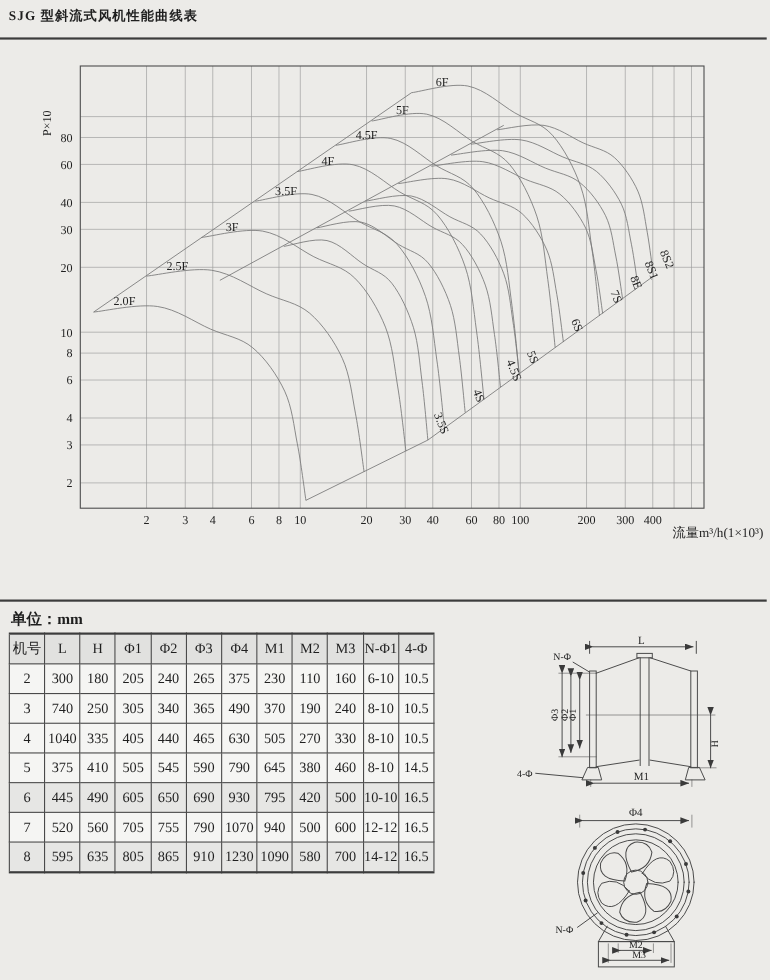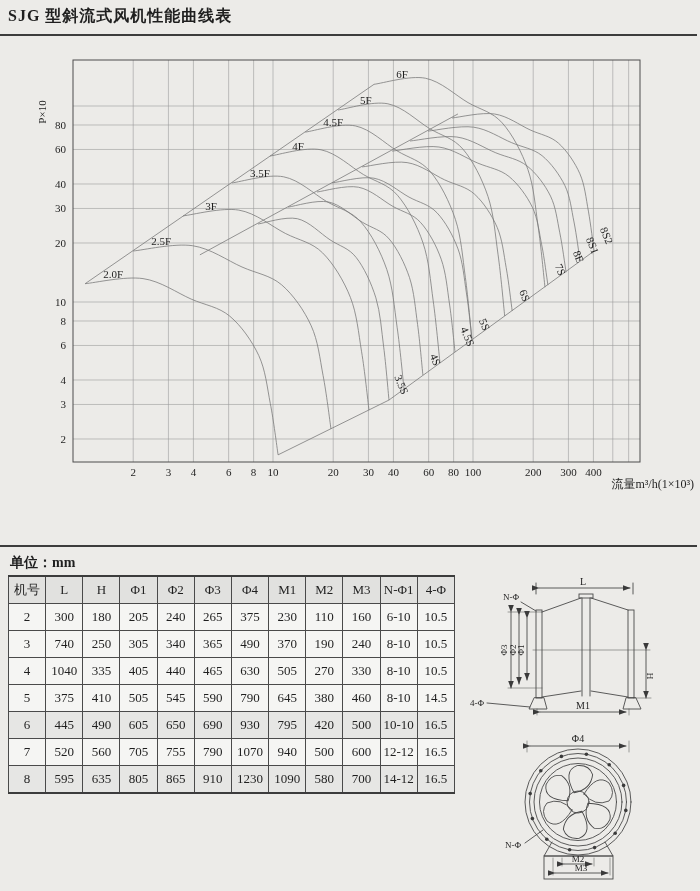--- a/index.html
+++ b/index.html
@@ -2,28 +2,28 @@
 <html><head>
 <meta charset="utf-8">
 <style>
   html,body{margin:0;padding:0;background:#d8d8d6;}
   .page{
     position:relative;width:700px;height:891px;margin:0 auto;
     background:#ecebe8;overflow:hidden;
     font-family:"Liberation Serif","DejaVu Serif",serif;color:#1f1f1f;
   }
   .sec-title{
-    position:absolute;left:8px;font-weight:bold;font-size:16px;
+    position:absolute;left:8px;font-weight:bold;font-size:12px;
     letter-spacing:1px;white-space:nowrap;font-family:Liberation Serif, serif;
   }
   .rule{position:absolute;left:0;width:697px;height:2px;background:#3c3c3c;}
   .unit-label{position:absolute;left:10px;top:554px;font-size:14px;font-weight:bold;}
   svg text{fill:#1f1f1f;}
   .dims-table{
-    position:absolute;left:8px;top:575px;width:447px;
+    position:absolute;left:8px;top:575px;width:387px;
     border-collapse:collapse;table-layout:fixed;
     font-size:13px;text-align:center;
   }
   .dims-table th,.dims-table td{
     border:1px solid #4a4a4a;height:26px;padding:0;font-weight:normal;
   }
   .dims-table thead th{background:#e1e1df;}
   .dims-table tr.odd td{background:#e6e6e4;}
   .dims-table tr.even td{background:#f5f5f3;}
   .dims-table{border-top:2px solid #3c3c3c;border-bottom:2px solid #3c3c3c;}

